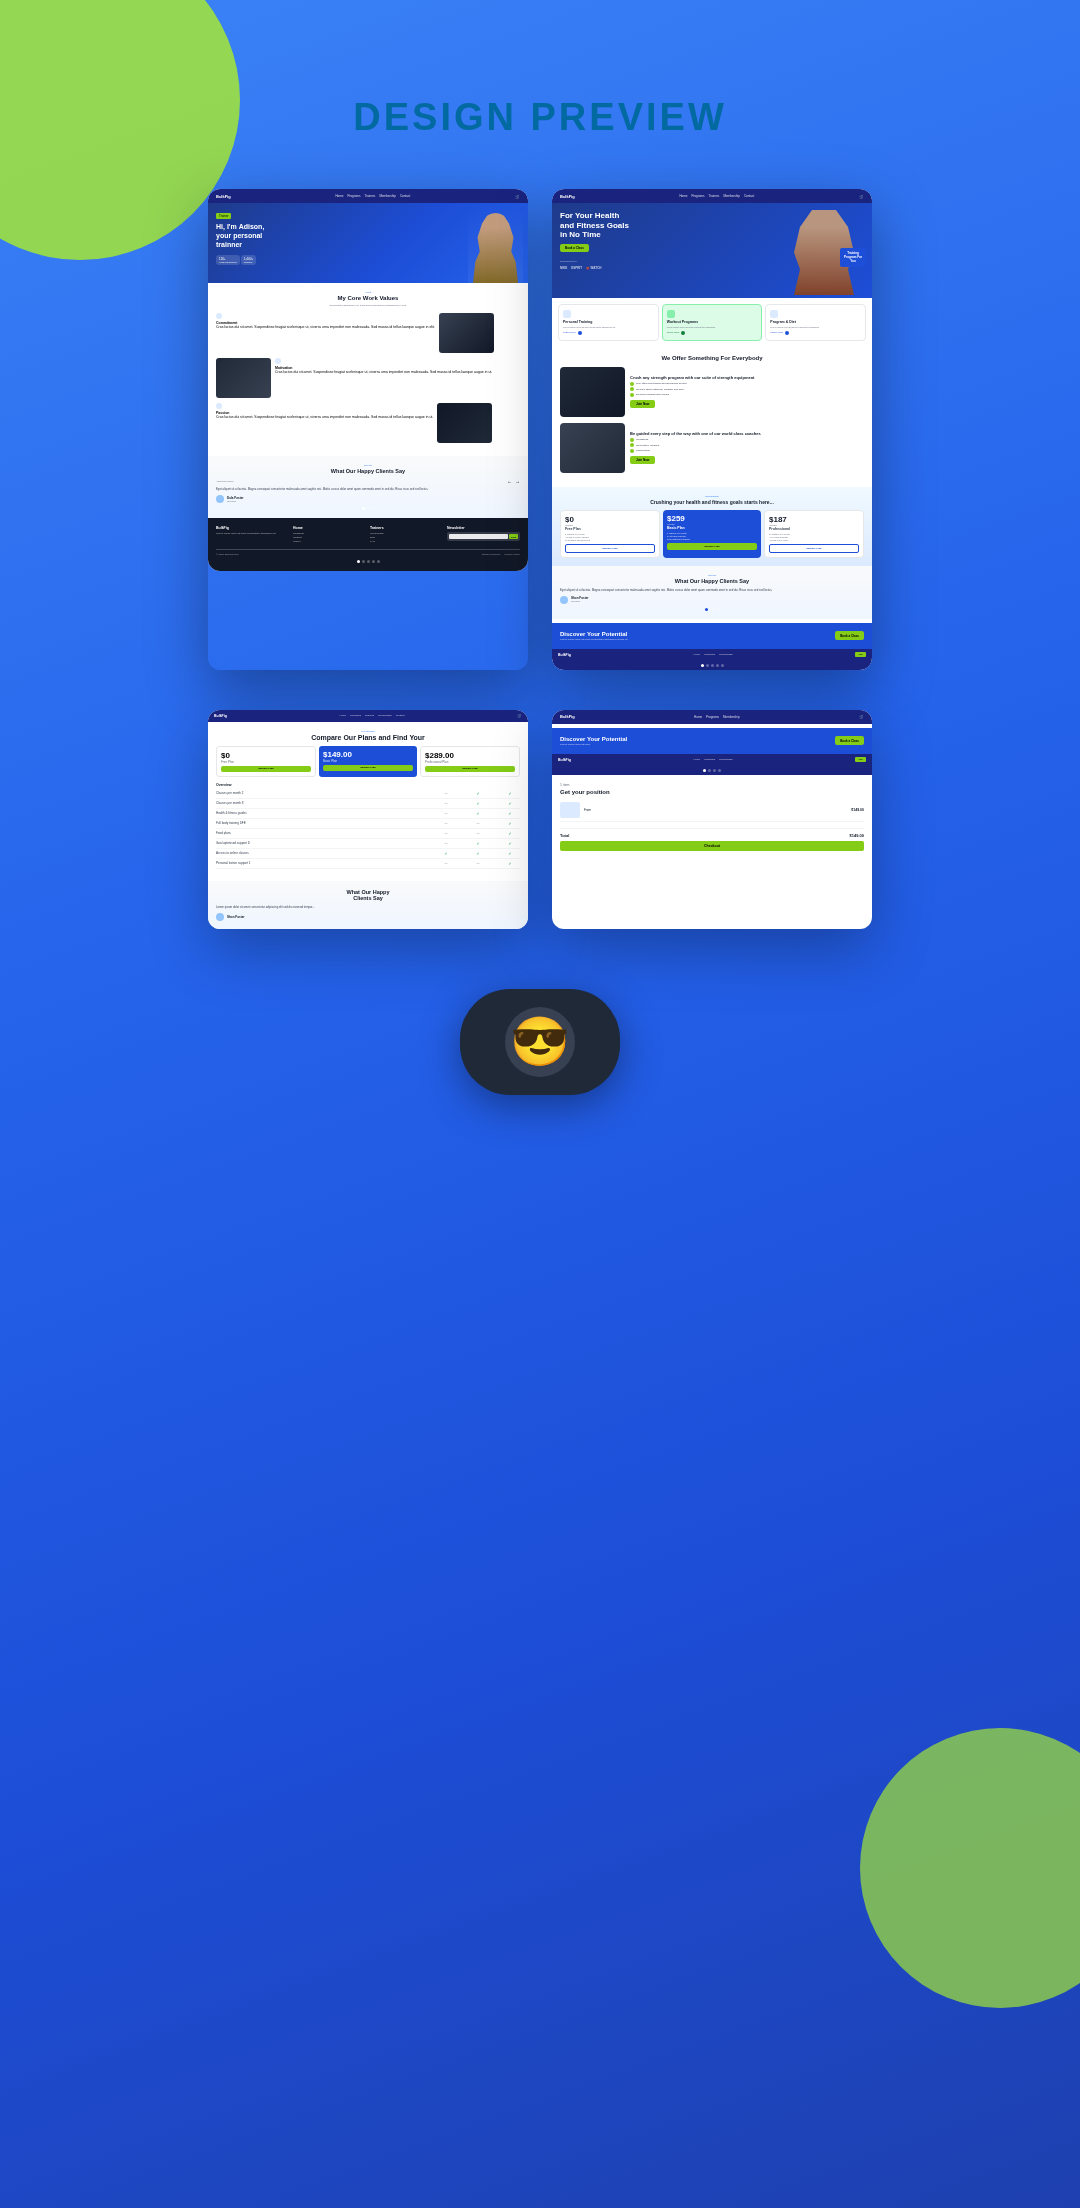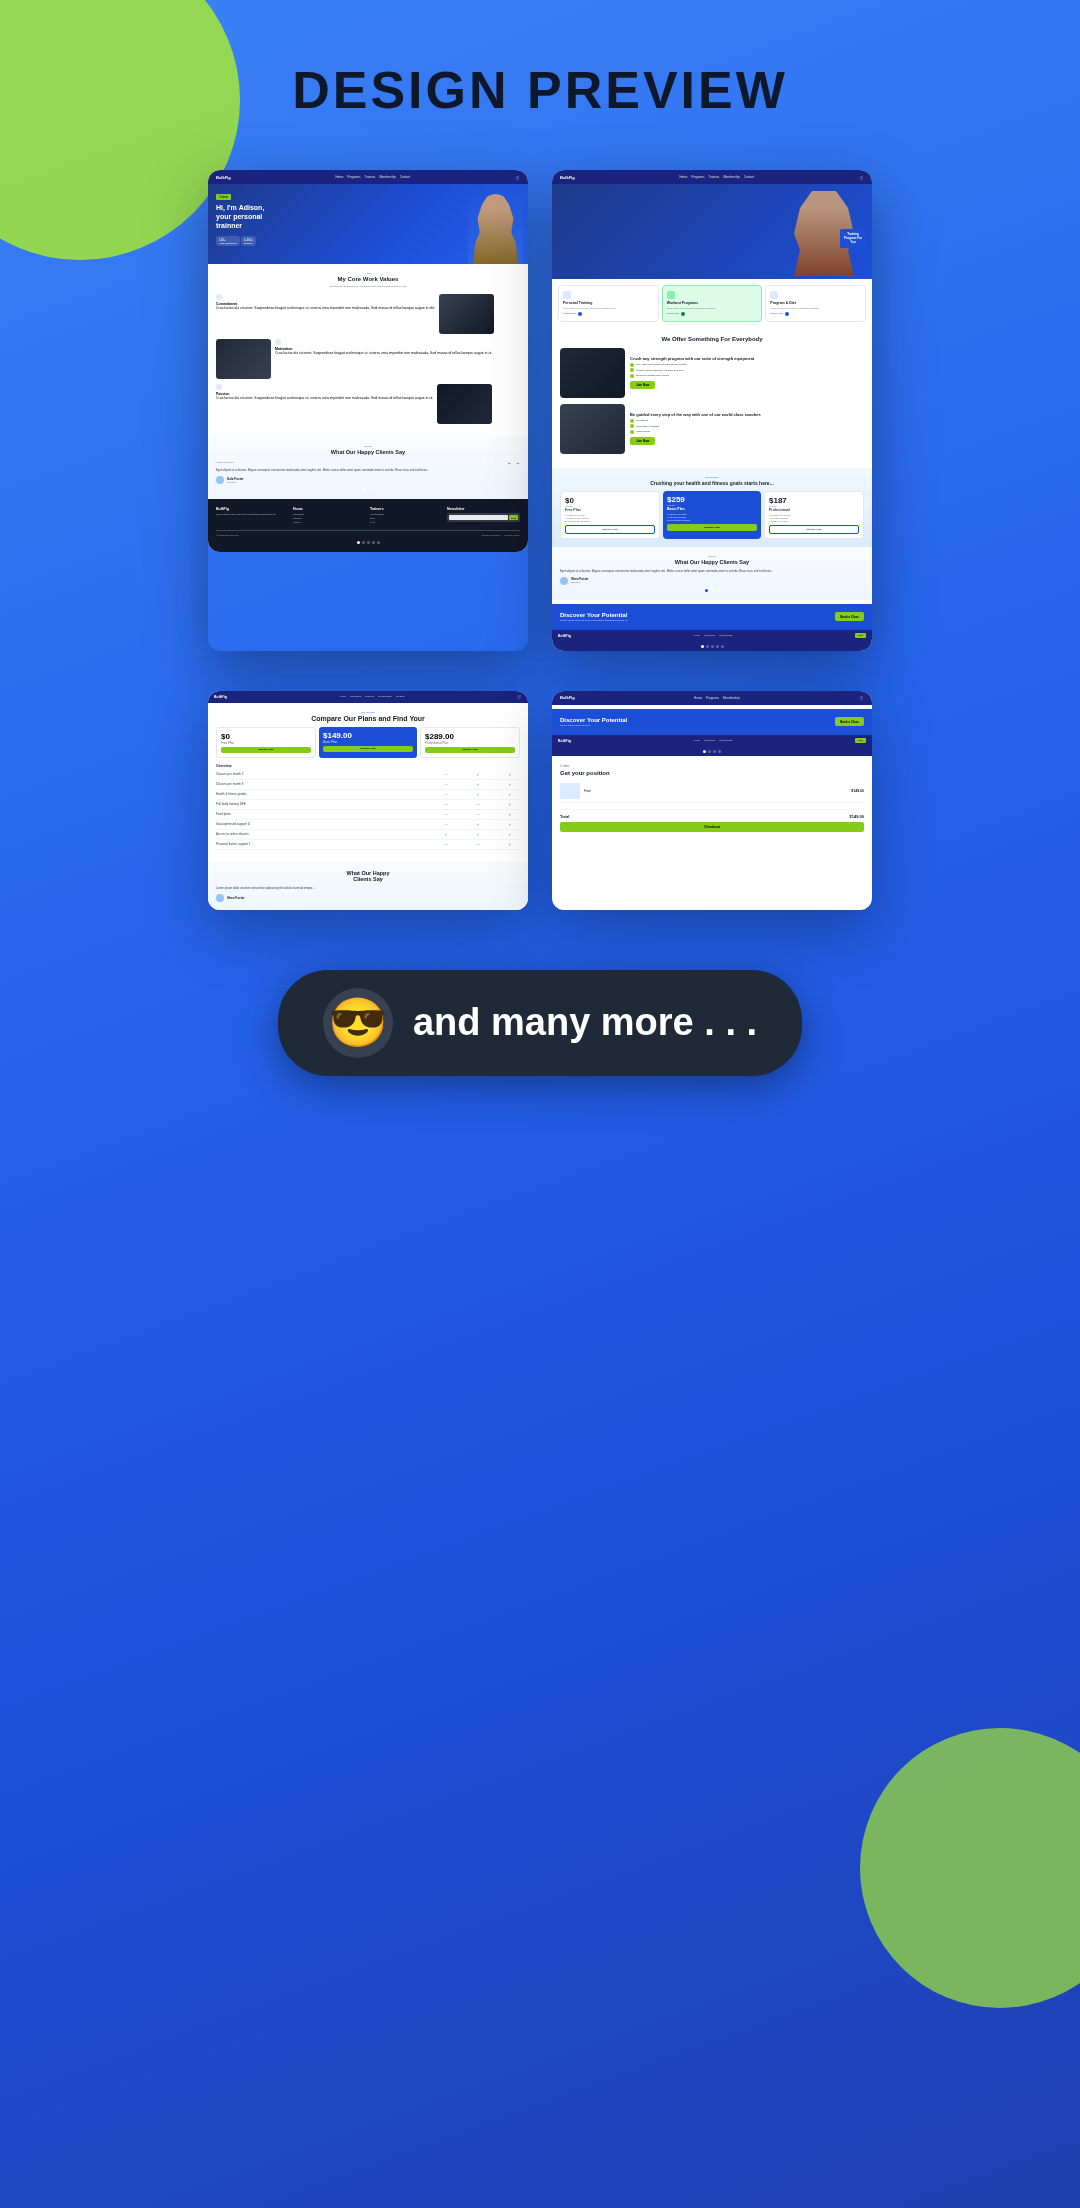--- a/index.html
+++ b/index.html
@@ -37,25 +37,26 @@
     }
 
     
     .page-header {
       position: relative;
       z-index: 10;
       text-align: center;
       padding: 60px 20px 30px;
     }
     .page-title {
-      color: #0f172a;
-      font-size: 52px;
+      color: #0369a1;
+      font-size: 38px;
       font-weight: 900;
       letter-spacing: 3px;
       text-transform: uppercase;
+      margin-top: 36px;
     }
 
     
     .main-content {
       position: relative;
       z-index: 10;
       display: flex;
       flex-direction: row;
       gap: 24px;
       padding: 20px 50px 40px;
@@ -925,20 +926,34 @@
           <span class="mock-nav-link">Home</span>
           <span class="mock-nav-link">Programs</span>
           <span class="mock-nav-link">Trainers</span>
           <span class="mock-nav-link">Membership</span>
           <span class="mock-nav-link">Contact</span>
         </div>
         <span class="mock-nav-icon">🛒</span>
       </div>
 
       <div class="mock-hero-v2" style="position:relative;">
+        <div style="z-index:2;flex:1;">
+          <div class="mock-hero-v2-title">
+            For Your <strong>Health</strong><br>
+            and <strong>Fitness Goals</strong><br>
+            in No Time
+          </div>
+          <div class="mock-btn-green">Book a Class</div>
+          <div style="margin-top:4px;font-size:2.5px;color:rgba(255,255,255,0.6);">Experienced by</div>
+          <div class="mock-sponsors">
+            <span class="mock-sponsor">NIKE</span>
+            <span class="mock-sponsor">ESPRIT</span>
+            <span class="mock-sponsor">🍎 WATCH</span>
+          </div>
+        </div>
         <div class="mock-hero-person-v2">
           <div class="mock-person-v2"></div>
         </div>
 
         <div class="mock-training-label-float">
           Training<br>Program For<br>You
         </div>
       </div>
 
       <div class="mock-training-cards">
@@ -1277,15 +1292,14 @@
 
   </div>
 
 </div>
 
 <div class="more-pill-container">
   <div class="more-pill">
     <div class="more-pill-emoji">
       <span>😎</span>
     </div>
-    <span class="more-pill-text">and many more . . .</span>
   </div>
 </div>
 
 </body></html>

